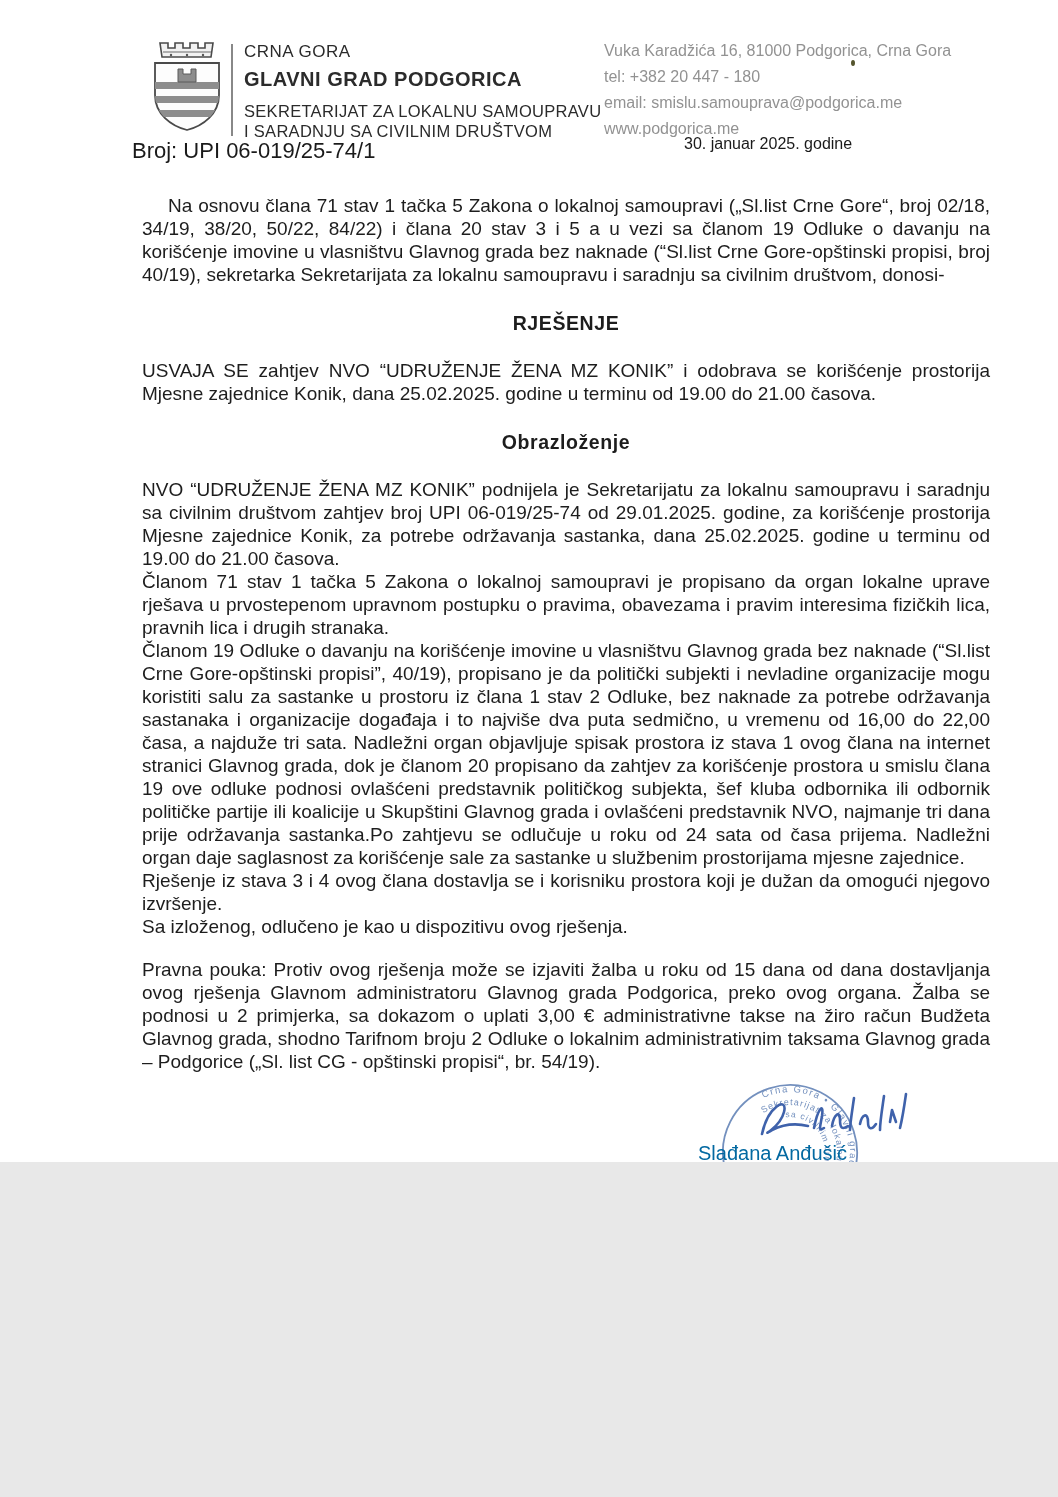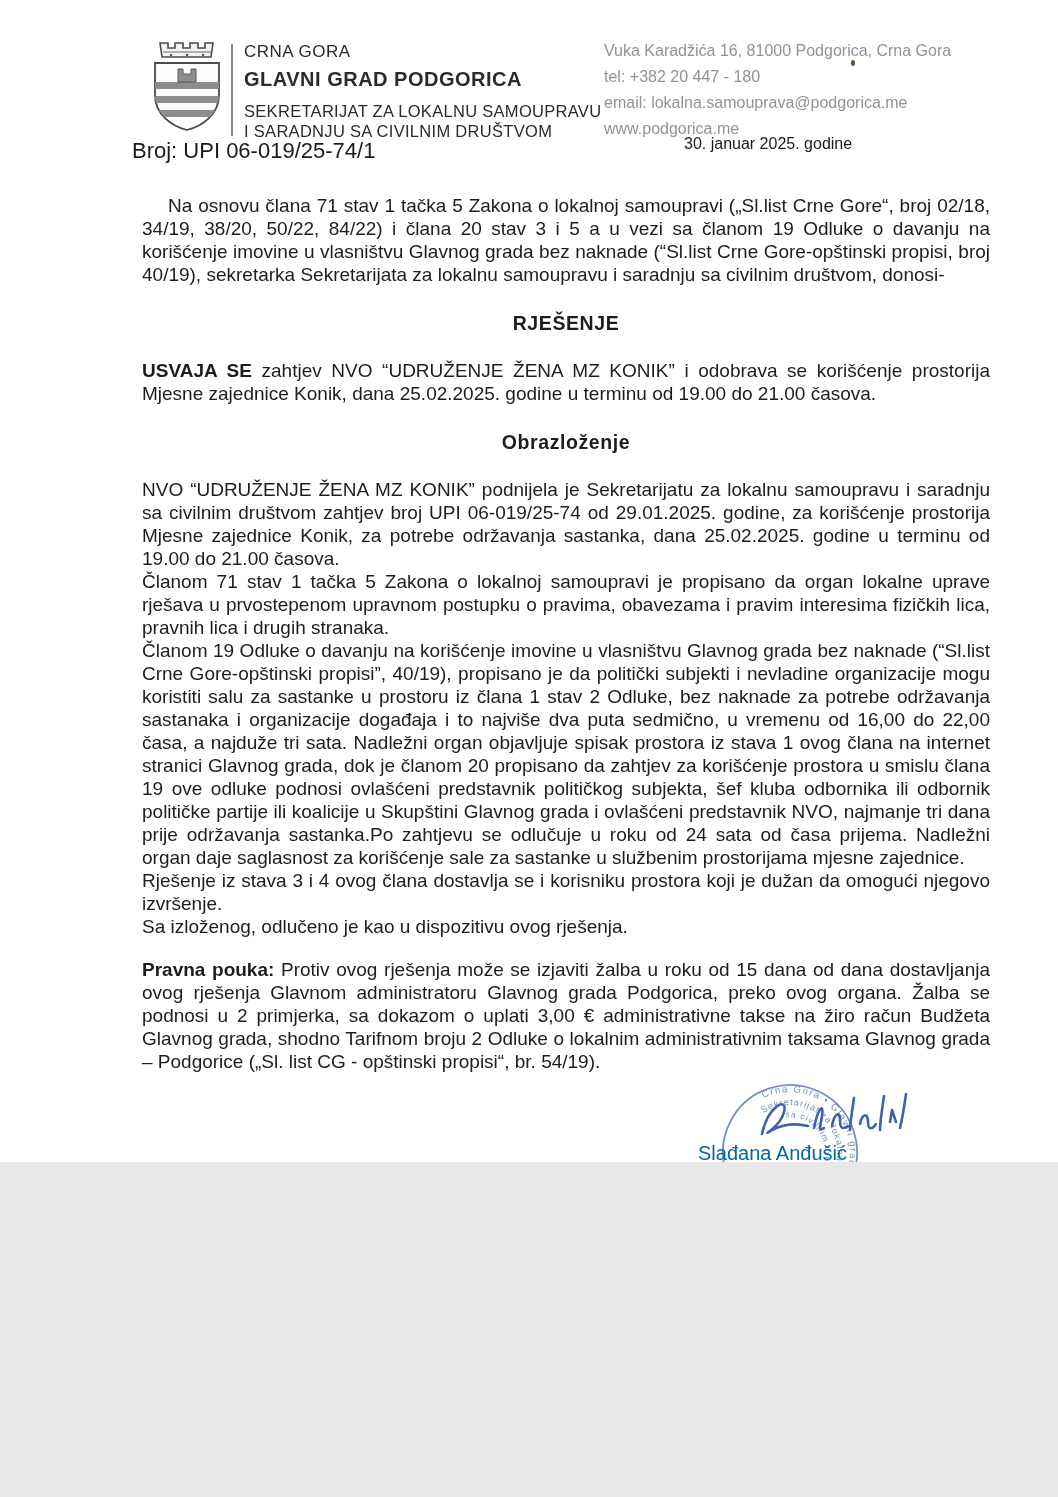--- a/index.html
+++ b/index.html
@@ -19,21 +19,21 @@
   .case-number { position:absolute; left:132px; top:138px; font-size:22px; color:#1a1a1a; }
   .doc-date    { position:absolute; left:684px; top:135px; font-size:16px; color:#1a1a1a; }
   
   .main {
     position:absolute; left:142px; top:194px; width:848px;
     font-size:19px; line-height:23px; text-align:justify; color:#1d1d1d;
   }
   .main p { margin:0; }
   .intro { text-indent:26px; }
   .heading { text-align:center; font-weight:700; font-size:19.5px; letter-spacing:0.6px; margin:26px 0 24px 0; }
-  .lead-bold { font-weight:700; }
+  .lead-bold { font-weight:400; }
   .legal { margin-top:20px !important; }
   
   .stamp-svg { position:absolute; left:712px; top:1076px; width:156px; height:152px; opacity:0.82; }
   .sign-svg  { position:absolute; left:748px; top:1086px; width:172px; height:70px; }
   .sig-name  { position:absolute; left:698px; top:1142px; width:252px; text-align:left; font-size:20px; color:#0369a1; }
   .sig-title { position:absolute; left:698px; top:1204px; width:252px; text-align:center; font-size:20px; font-weight:700; letter-spacing:2px; color:#161616; }
   
   .distribution { position:absolute; left:107px; top:1250px; font-size:20px; line-height:29px; color:#1d1d1d; }
   .dist-label { margin-left:34px; }
   
@@ -78,21 +78,21 @@
     <div class="org">
       <div class="org-country">CRNA GORA</div>
       <div class="org-city">GLAVNI GRAD PODGORICA</div>
       <div class="org-dept">SEKRETARIJAT ZA LOKALNU SAMOUPRAVU</div>
       <div class="org-dept">I SARADNJU SA CIVILNIM DRUŠTVOM</div>
     </div>
 
     <div class="contact">
       <div>Vuka Karadžića 16, 81000 Podgorica, Crna Gora</div>
       <div>tel: +382 20 447 - 180</div>
-      <div>email: lokalna.samouprava@podgorica.me</div>
+      <div>email: smislu.samouprava@podgorica.me</div>
       <div>www.podgorica.me</div>
     </div>
 
     <div class="case-number">Broj: UPI 06-019/25-74/1</div>
     <div class="doc-date">30. januar 2025. godine</div>
   </div>
 
   <div class="main">
 
     <p class="intro">Na osnovu člana 71 stav 1 tačka 5 Zakona o lokalnoj samoupravi („Sl.list Crne Gore“, broj 02/18, 34/19, 38/20, 50/22, 84/22) i člana 20 stav 3 i 5 a u vezi sa članom 19 Odluke o davanju na korišćenje imovine u vlasništvu Glavnog grada bez naknade (“Sl.list Crne Gore-opštinski propisi, broj 40/19), sekretarka Sekretarijata za lokalnu samoupravu i saradnju sa civilnim društvom, donosi-</p>

